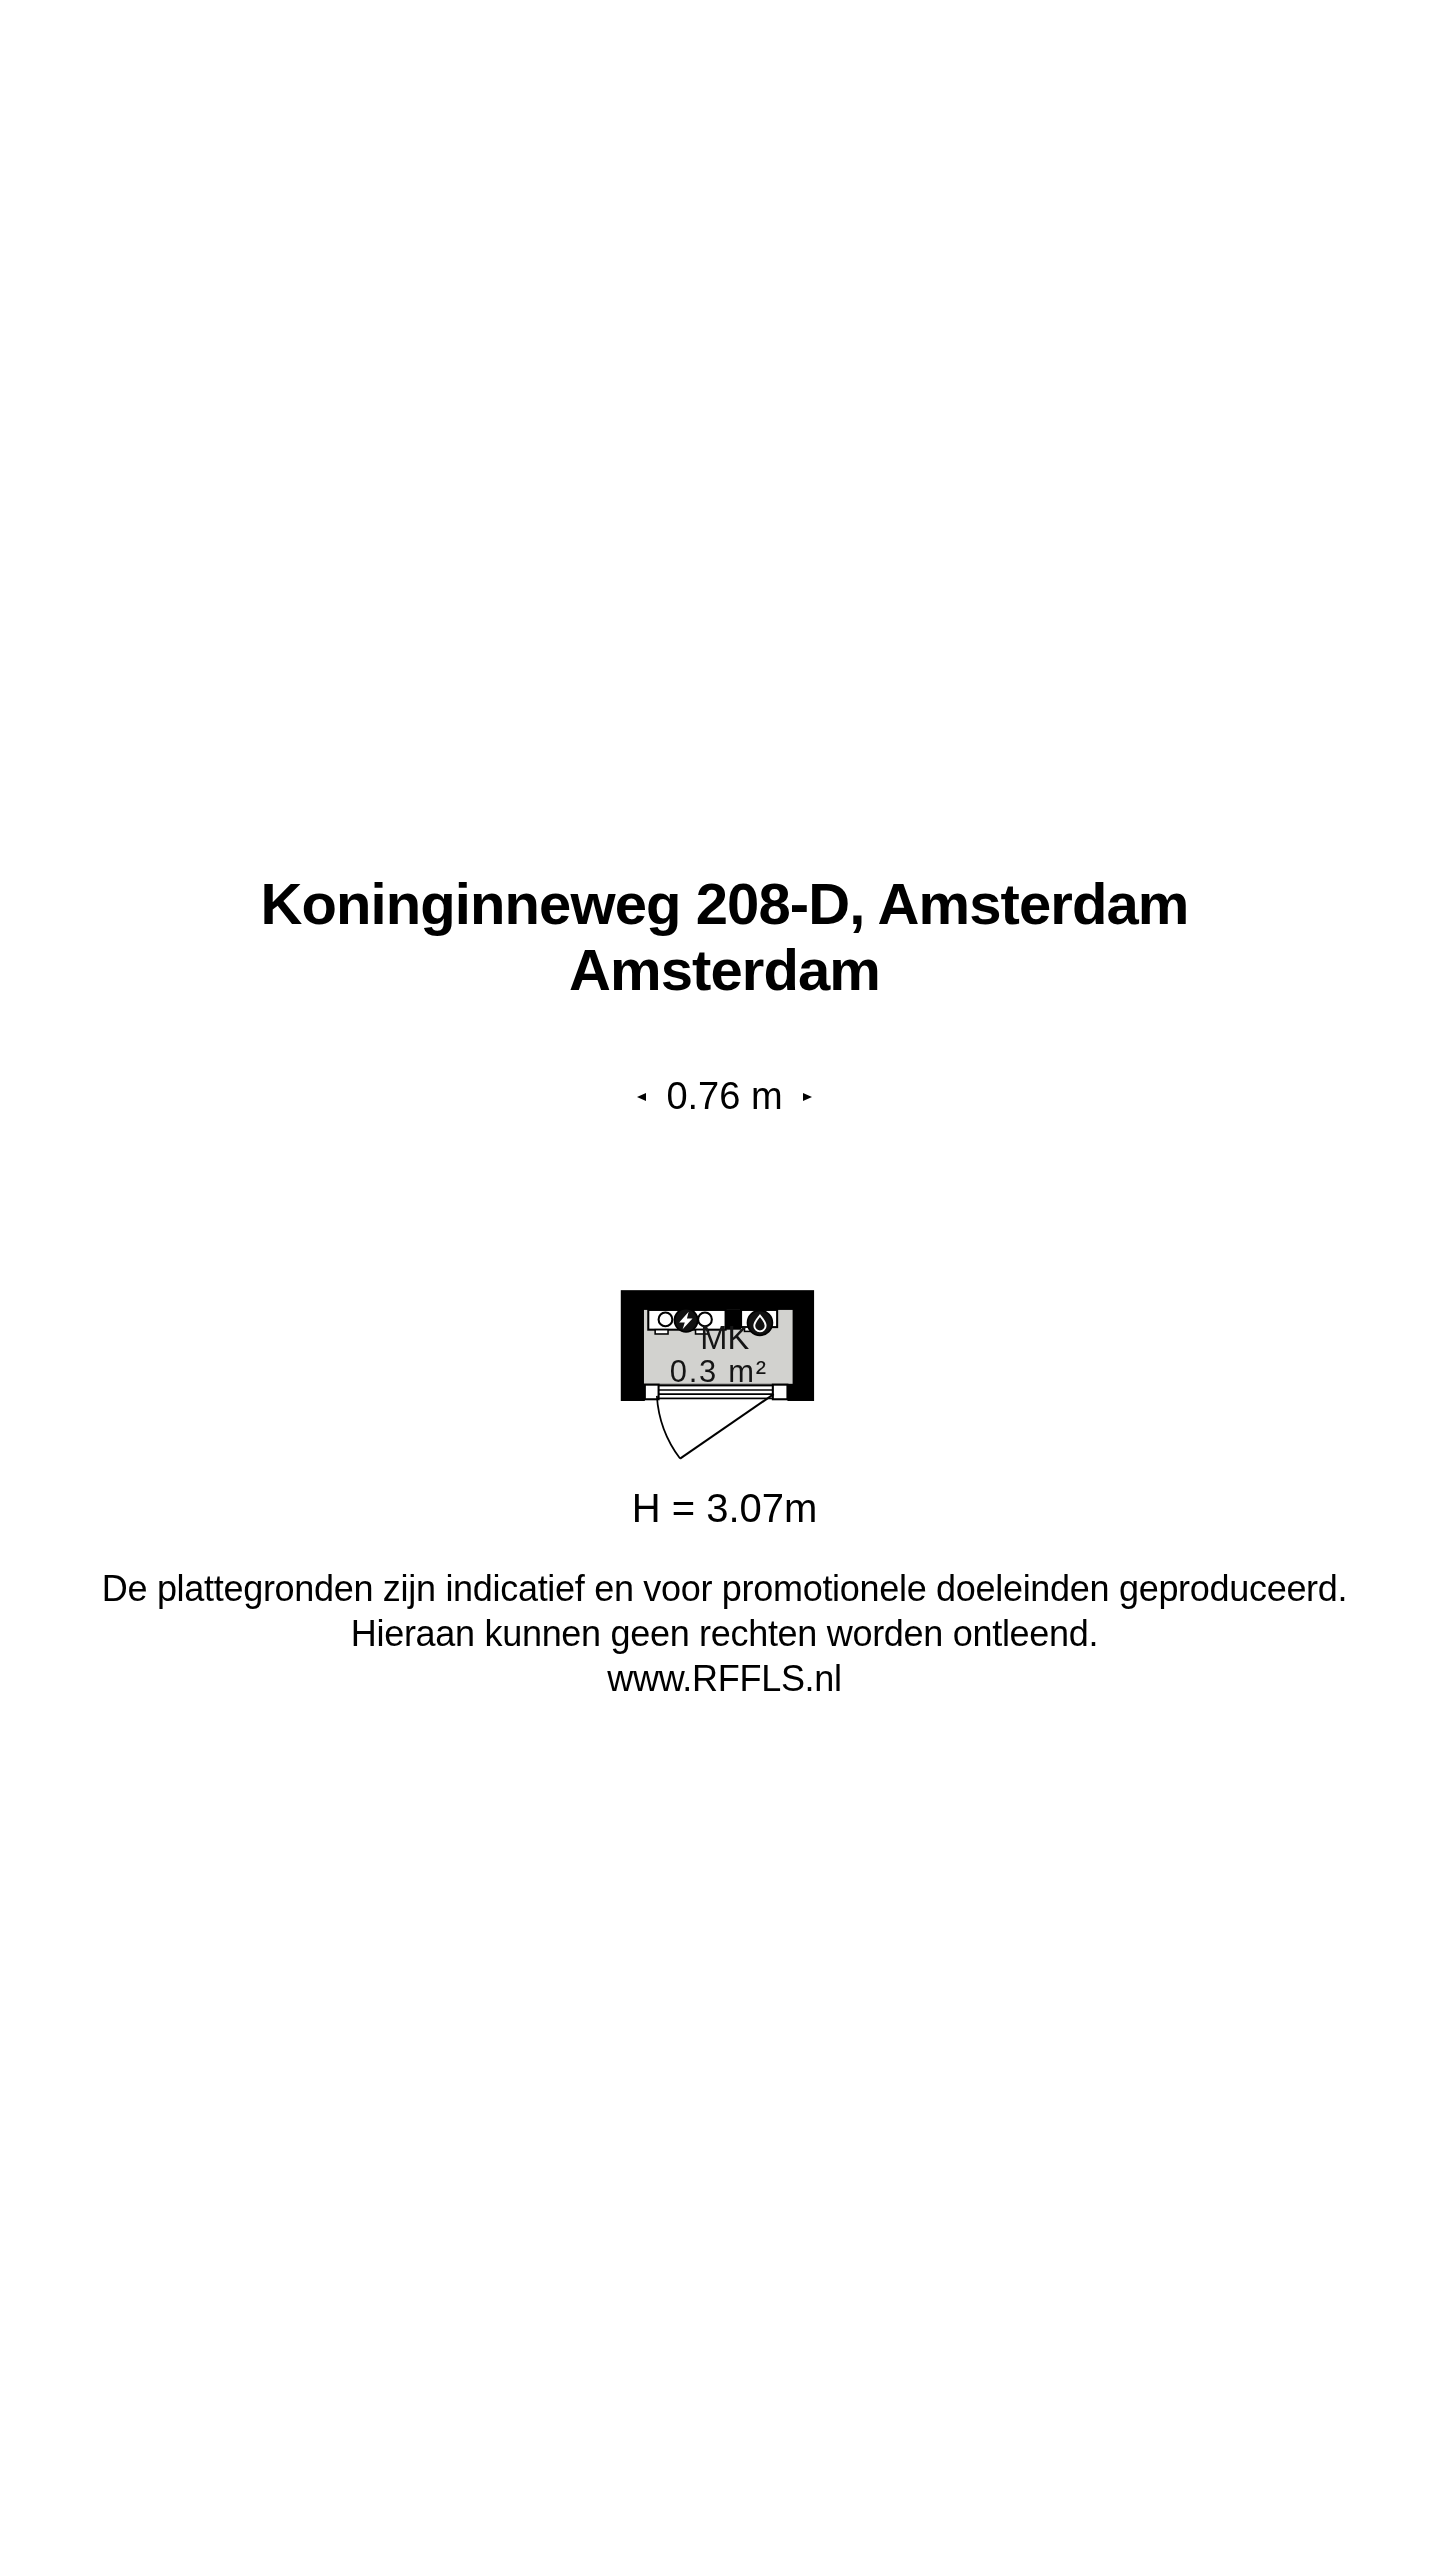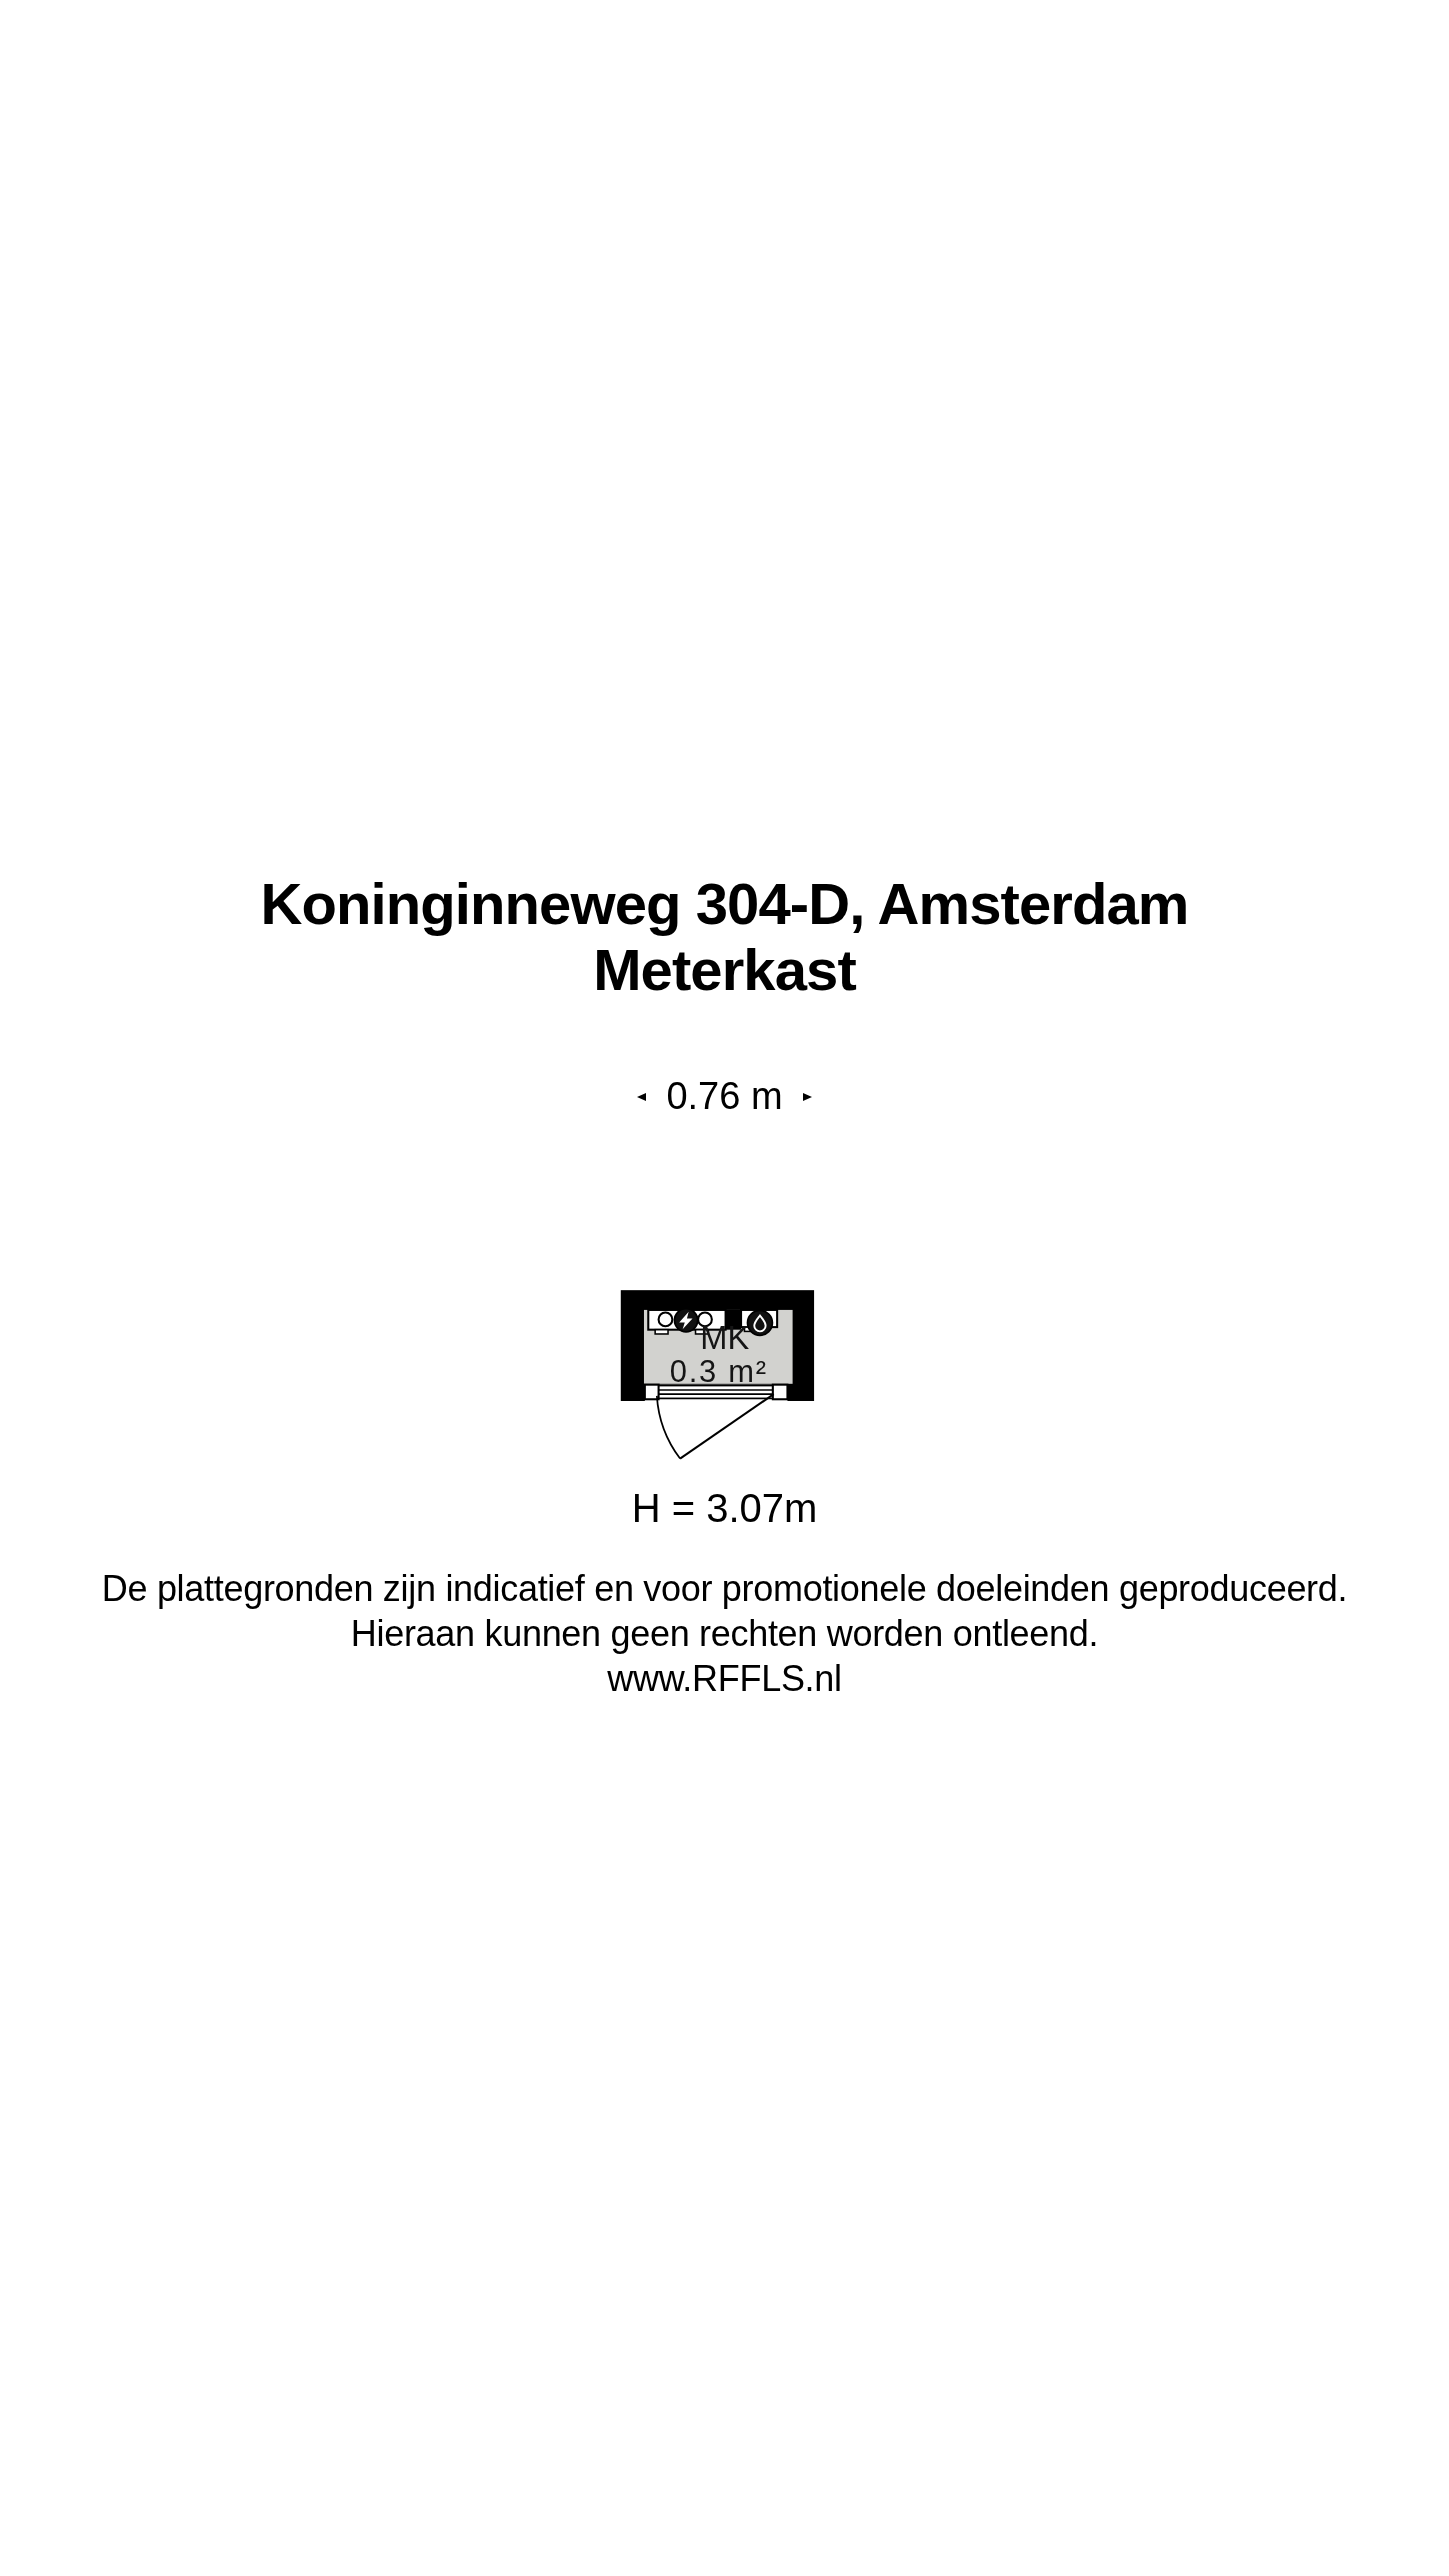--- a/index.html
+++ b/index.html
@@ -32,22 +32,22 @@
     position:absolute; left:0; top:1566px; width:100%;
     text-align:center; font-size:36px; line-height:45px; letter-spacing:-0.3px; color:#000;
   }
 </style>
 </head>
 <body>
 
 <div class="canvas">
 
   <div class="title">
-    <div>Koninginneweg 304-D, Amsterdam</div>
-    <div>Meterkast</div>
+    <div>Koninginneweg 208-D, Amsterdam</div>
+    <div>Amsterdam</div>
   </div>
 
   <div class="dim-row">
     <span class="tri tri-left"></span>
     <span>0.76 m</span>
     <span class="tri tri-right"></span>
   </div>
 
   <svg class="plan" width="232" height="189" viewBox="0 0 270 220">
 

